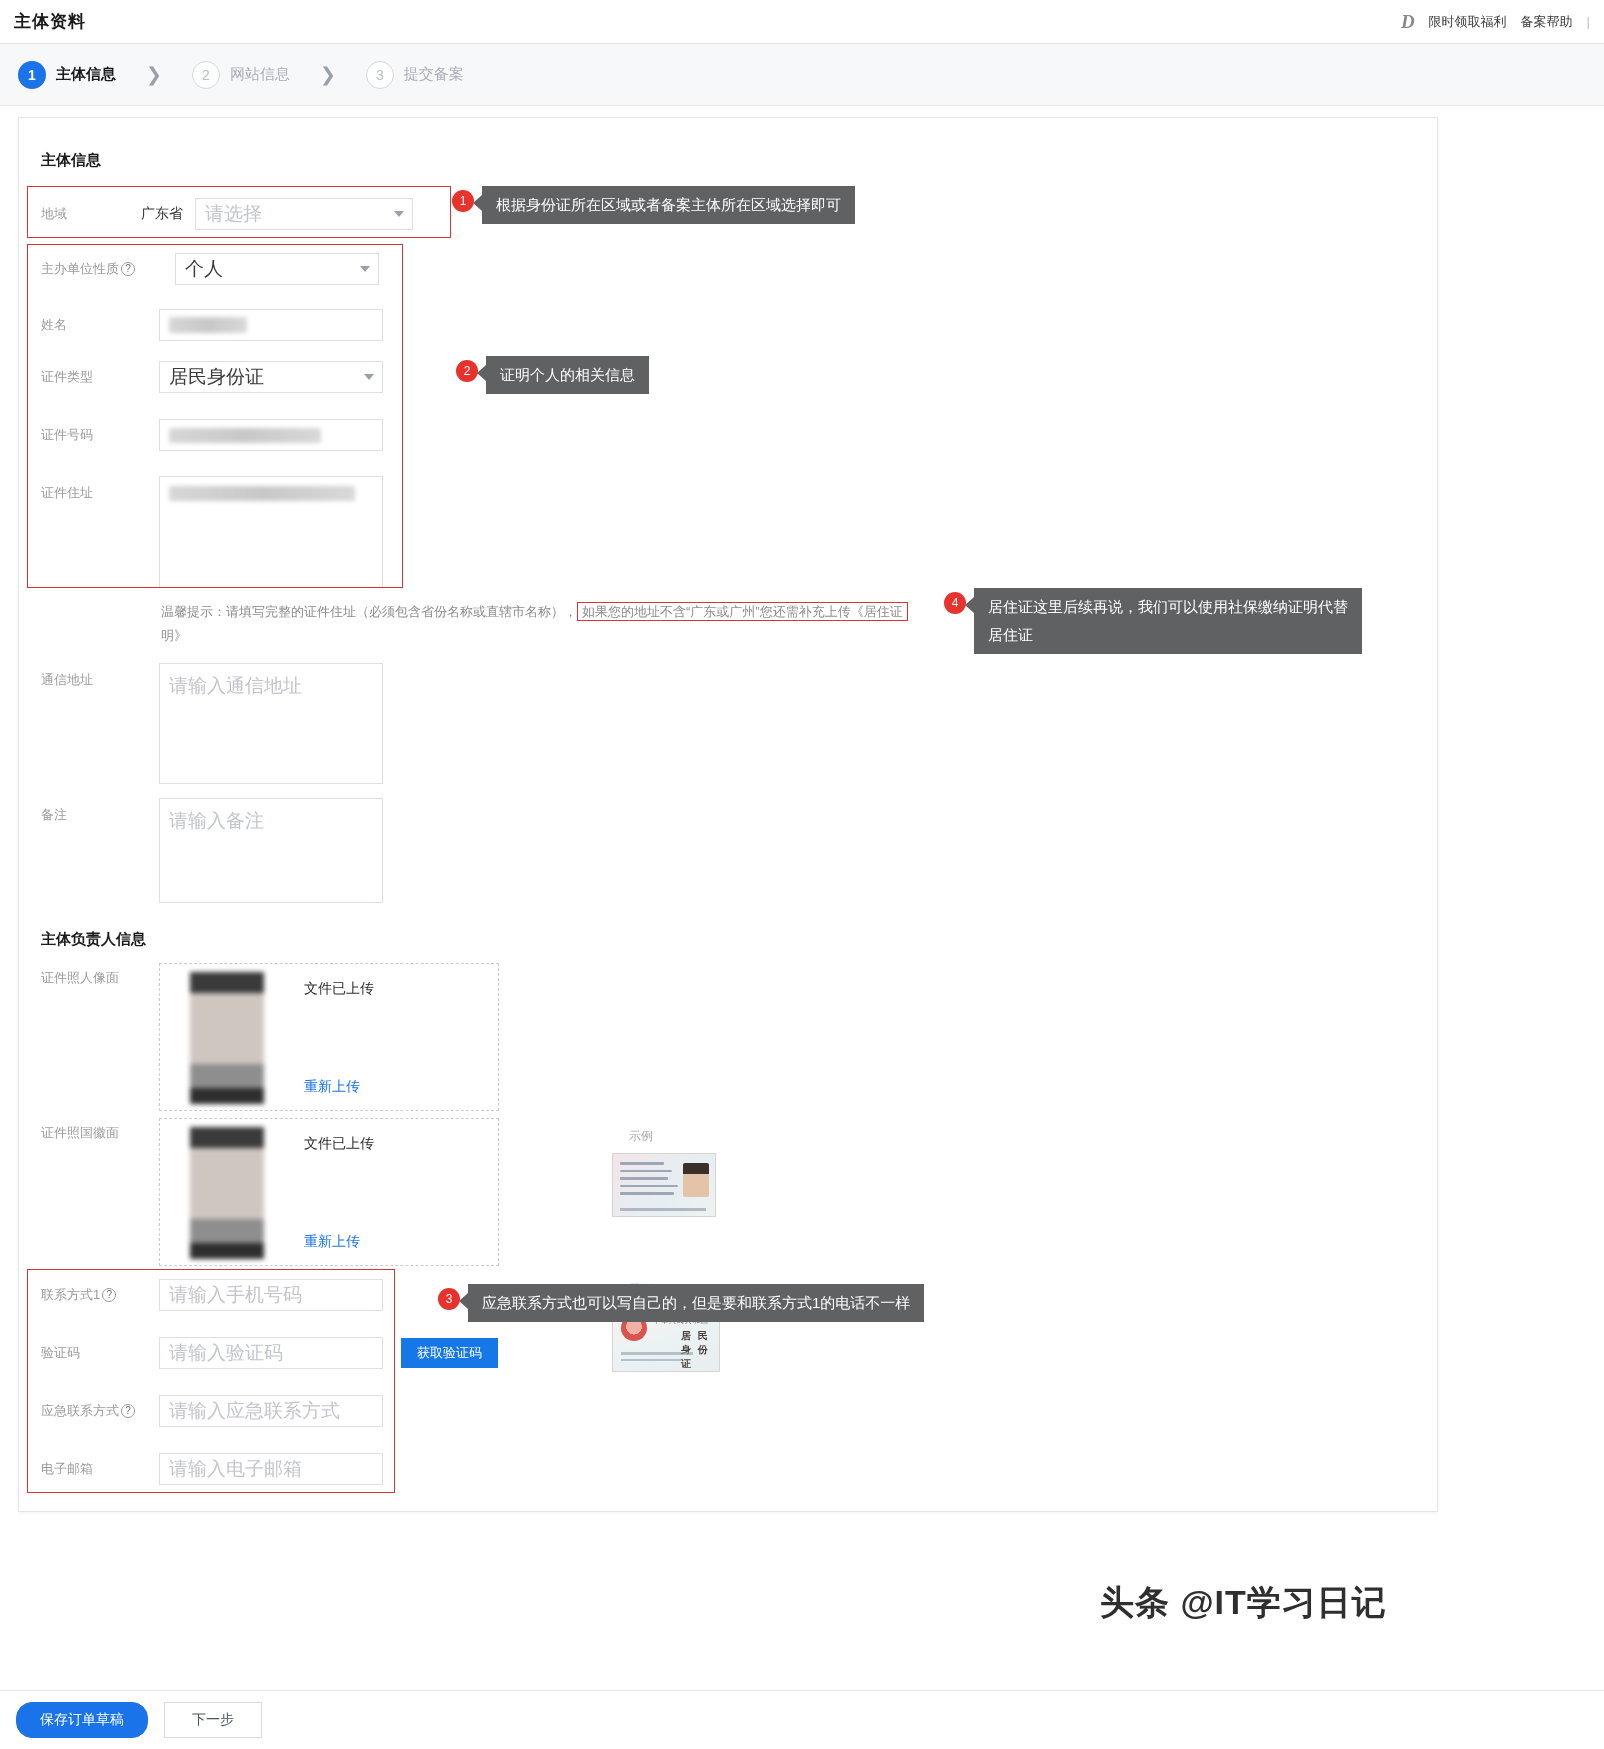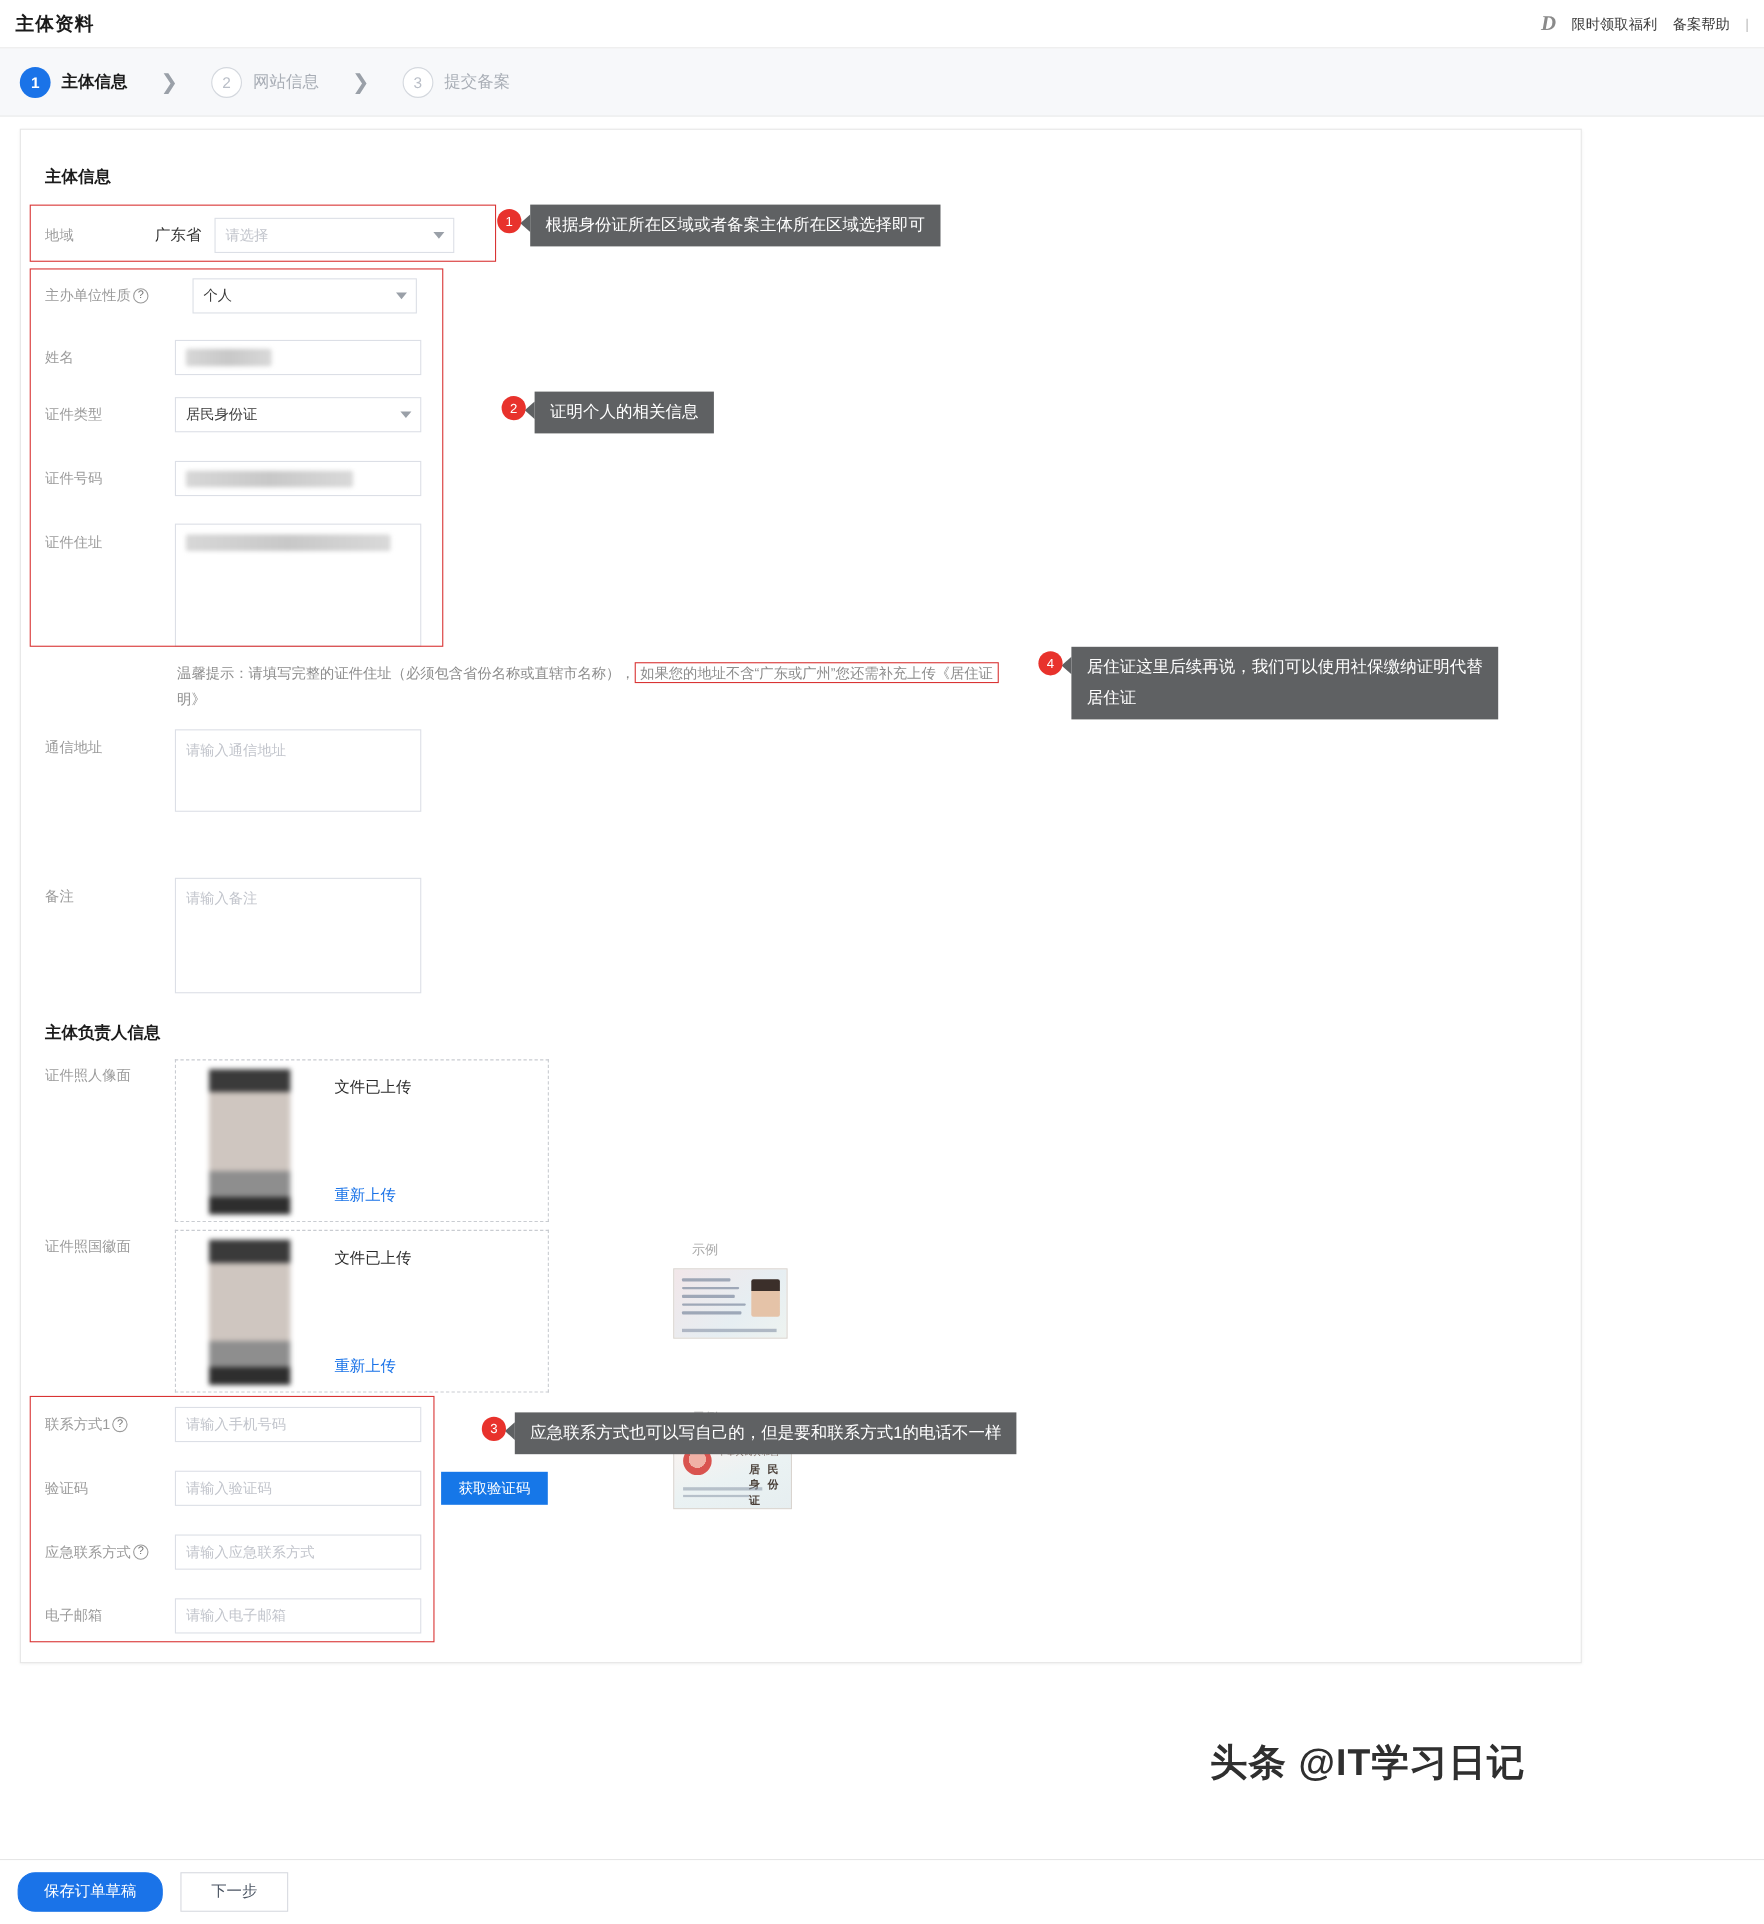--- a/index.html
+++ b/index.html
@@ -58,21 +58,21 @@
     width:122px; padding-left:22px; font-size:13px; color:#9b9b9b;
     display:flex; align-items:center; gap:2px; flex:none;
   }
   .help {
     width:14px; height:14px; border:1px solid #9b9b9b; border-radius:50%;
     font-size:10px; line-height:12px; text-align:center; color:#6f6f6f; flex:none;
   }
   .ctrl { position:relative; }
   .inp {
     border:1px solid #dcdfe6; background:#fff; height:32px;
-    display:flex; align-items:center; padding:0 9px; font-size:13px;
+    display:flex; align-items:center; padding:0 9px; font-size:19px;
   }
   .ph { color:#c2c5cc; }
   .val { color:#3a3a3a; }
   .caret {
     position:absolute; right:9px; top:50%; transform:translateY(-50%);
     width:0; height:0; border-left:5px solid transparent; border-right:5px solid transparent;
     border-top:6px solid #9aa0a8;
   }
   .blur {
     background:linear-gradient(90deg,#d7d7d7,#c8c8c8,#d9d9d9);
@@ -256,21 +256,21 @@
   <div class="redbox" style="left:8px;top:126px;width:376px;height:344px;"></div>
 
   <div style="position:absolute;left:142px;top:482px;width:800px;" class="tip">
     <span>温馨提示：请填写完整的证件住址（必须包含省份名称或直辖市名称），</span><span class="tip-red">如果您的地址不含“广东或广州”您还需补充上传《居住证</span><br>
     <span>明》</span>
   </div>
 
   <div class="row" style="position:absolute;left:0;top:545px;width:400px;align-items:flex-start;">
     <div class="flabel" style="height:34px;">通信地址</div>
     <div class="ctrl" style="width:224px;margin-left:18px;">
-      <div class="inp" style="height:75px;align-items:flex-start;padding-top:9px;">
+      <div class="inp" style="height:121px;align-items:flex-start;padding-top:9px;">
         <span class="ph">请输入通信地址</span>
       </div>
     </div>
   </div>
 
   <div class="row" style="position:absolute;left:0;top:680px;width:400px;align-items:flex-start;">
     <div class="flabel" style="height:34px;">备注</div>
     <div class="ctrl" style="width:224px;margin-left:18px;">
       <div class="inp" style="height:105px;align-items:flex-start;padding-top:9px;">
         <span class="ph">请输入备注</span>

